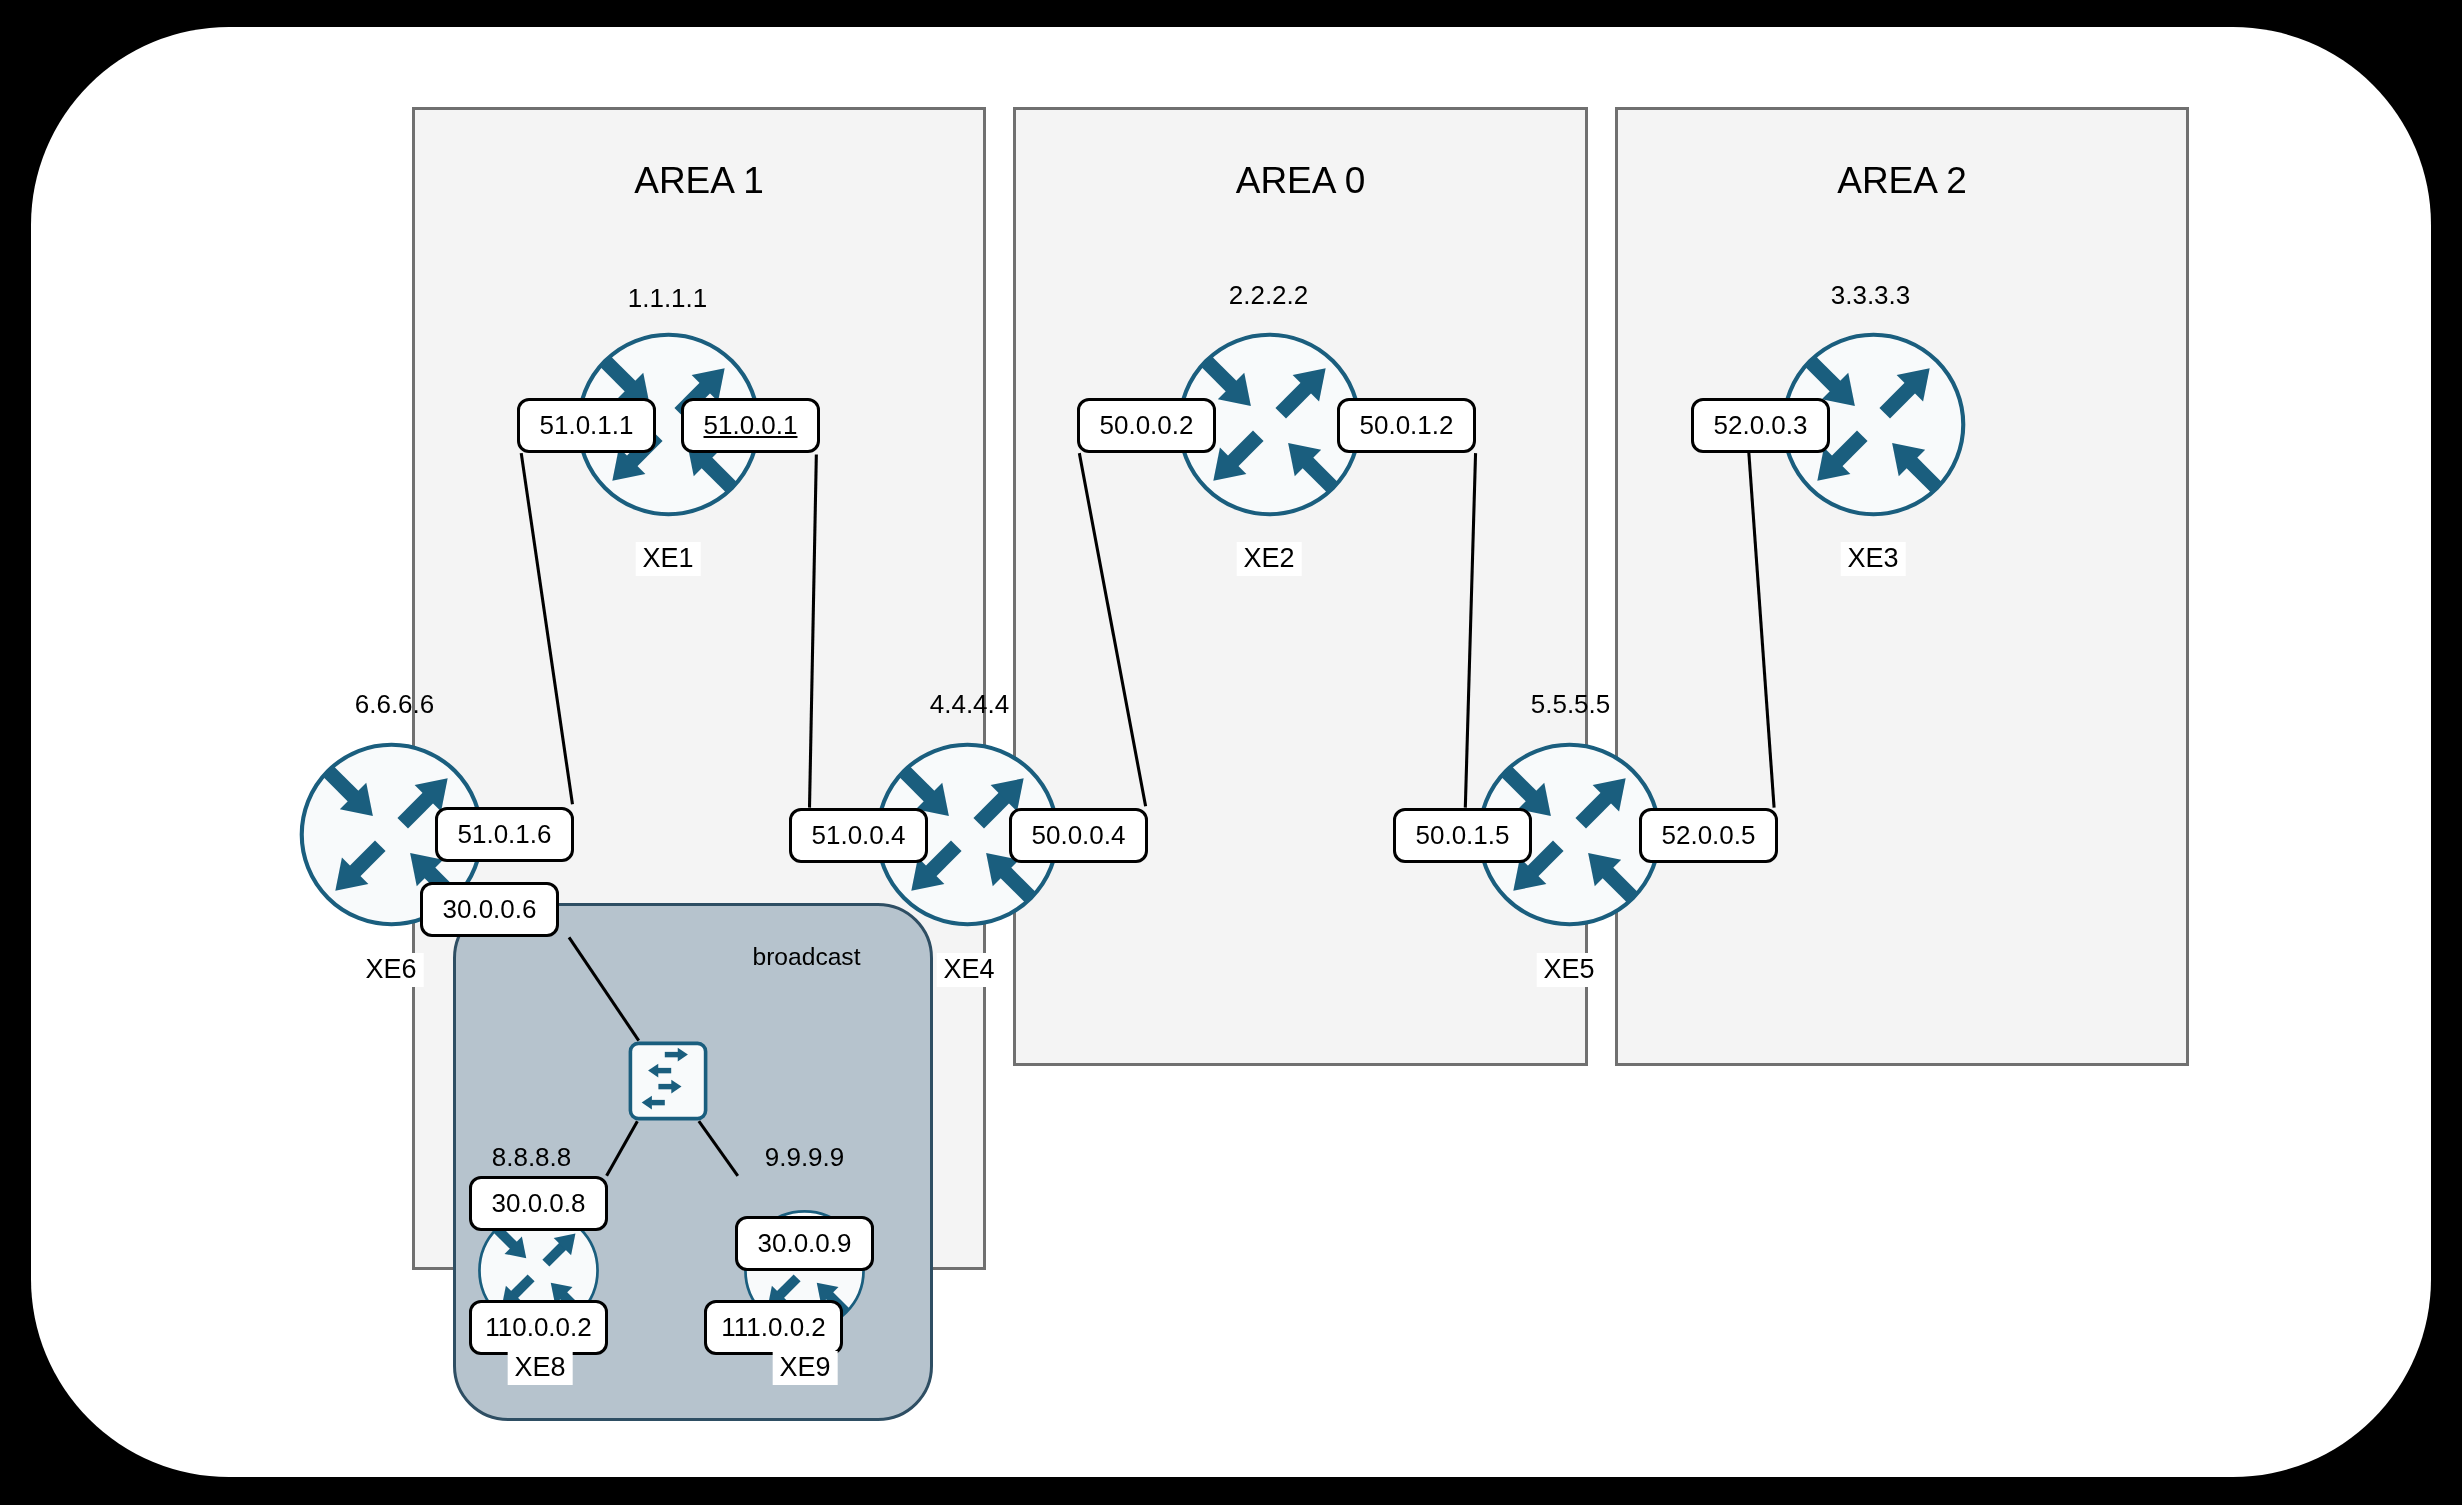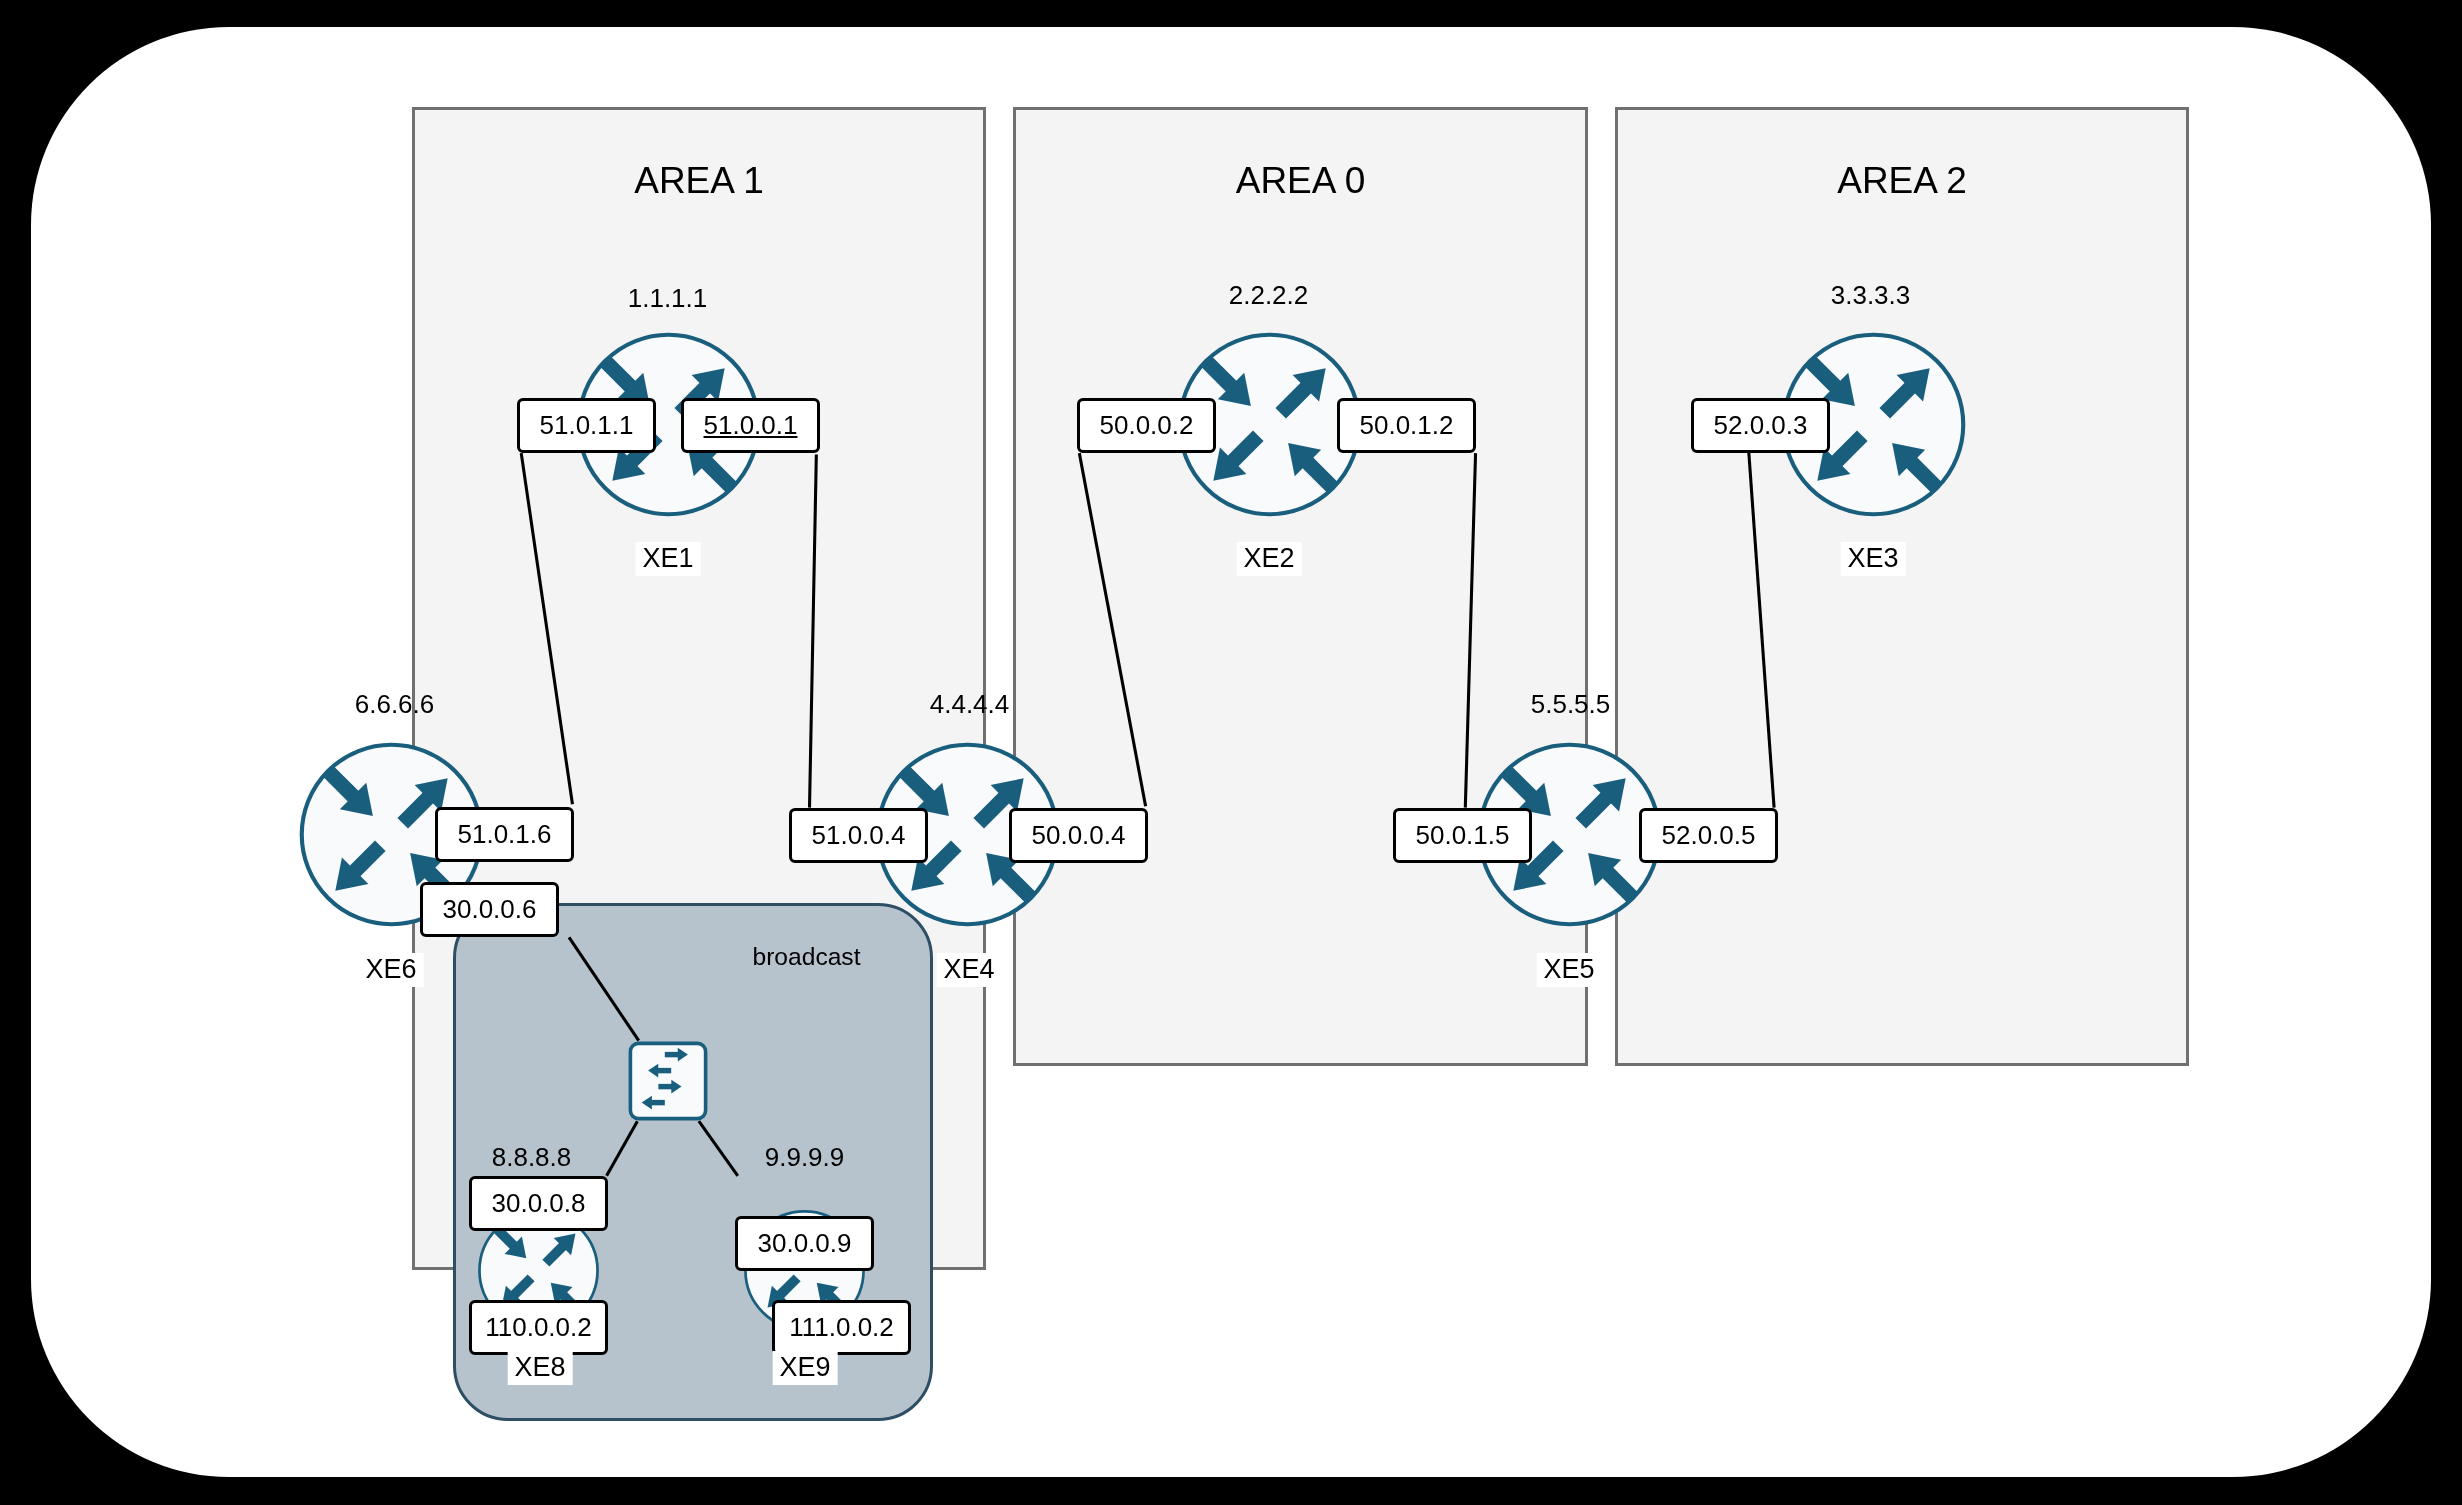--- a/index.html
+++ b/index.html
@@ -34,30 +34,30 @@
   .pos-xe3{left:1780px;top:331px;}
   .pos-xe6{left:298px;top:741px;}
   .pos-xe4{left:874px;top:741px;}
   .pos-xe5{left:1476px;top:741px;}
   .pos-xe8{left:477px;top:1209px;}
   .pos-xe9{left:743px;top:1209px;}
   .pos-sw {left:627px;top:1041px;width:82px;height:80px;}
 
   
   .iflabel{position:absolute;width:139px;height:55px;background:#ffffff;border:3.4px solid #000;
-           border-radius:6px;box-sizing:border-box;display:flex;align-items:center;
+           border-radius:12px;box-sizing:border-box;display:flex;align-items:center;
            justify-content:center;font-size:26px;color:#000;}
   .if-xe1-l{left:517px;top:398px;}   .if-xe1-r{left:681px;top:398px;text-decoration:underline;}
   .if-xe2-l{left:1077px;top:398px;}  .if-xe2-r{left:1337px;top:398px;}
   .if-xe3-l{left:1691px;top:398px;}
   .if-xe6-t{left:435px;top:807px;}  .if-xe6-b{left:420px;top:882px;}
   .if-xe4-l{left:789px;top:808px;} .if-xe4-r{left:1009px;top:808px;}
   .if-xe5-l{left:1393px;top:808px;} .if-xe5-r{left:1639px;top:808px;}
   .if-xe8-t{left:469px;top:1176px;}  .if-xe8-b{left:469px;top:1300px;}
-  .if-xe9-t{left:735px;top:1176px;margin-top:40px;} .if-xe9-b{left:772px;top:1300px;}
+  .if-xe9-t{left:735px;top:1176px;margin-top:40px;} .if-xe9-b{left:704px;top:1300px;}
 
   
   .rid{position:absolute;width:205px;text-align:center;font-size:26px;color:#000;}
   .rid-xe1{left:565px;top:283px;}  .rid-xe2{left:1166px;top:280px;} .rid-xe3{left:1768px;top:280px;}
   .rid-xe6{left:292px;top:689px;} .rid-xe4{left:867px;top:689px;}.rid-xe5{left:1468px;top:689px;}
   .rid-xe8{left:429px;top:1142px;} .rid-xe9{left:702px;top:1142px;}
 
   
   .rname{position:absolute;transform:translateX(-50%);background:#ffffff;color:#000;
          font-size:27px;padding:1.4px 6.8px;}

